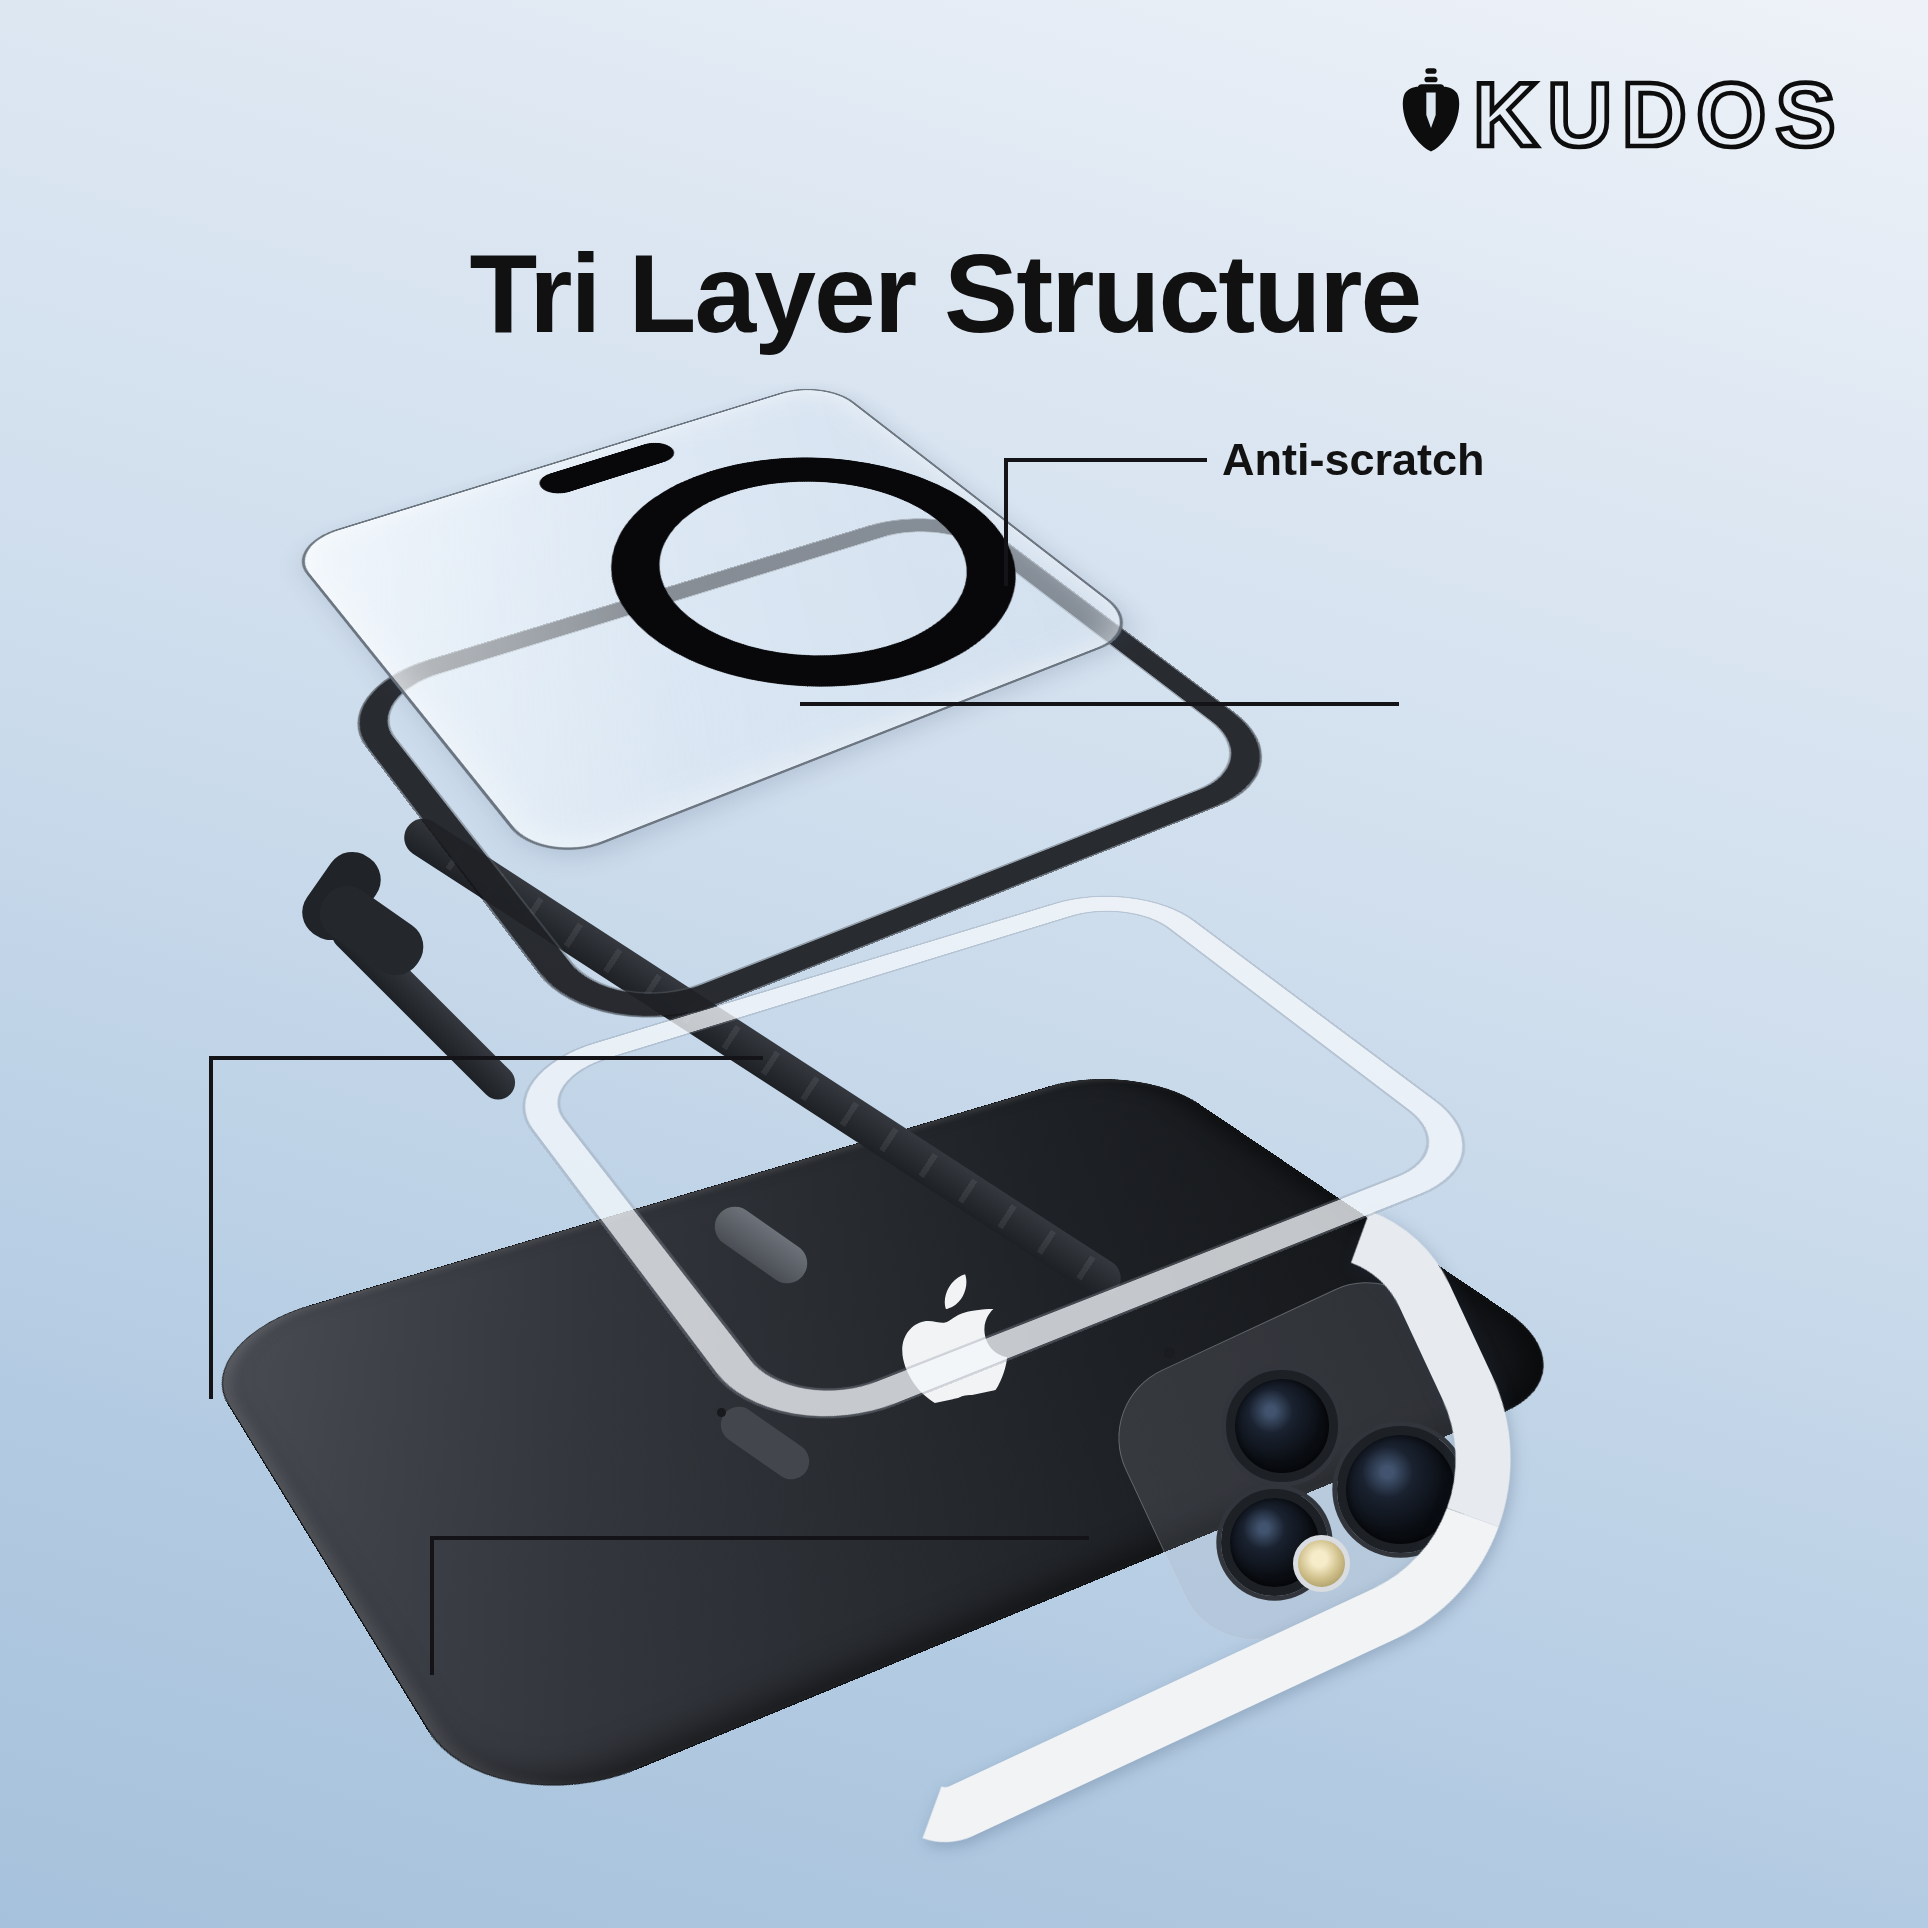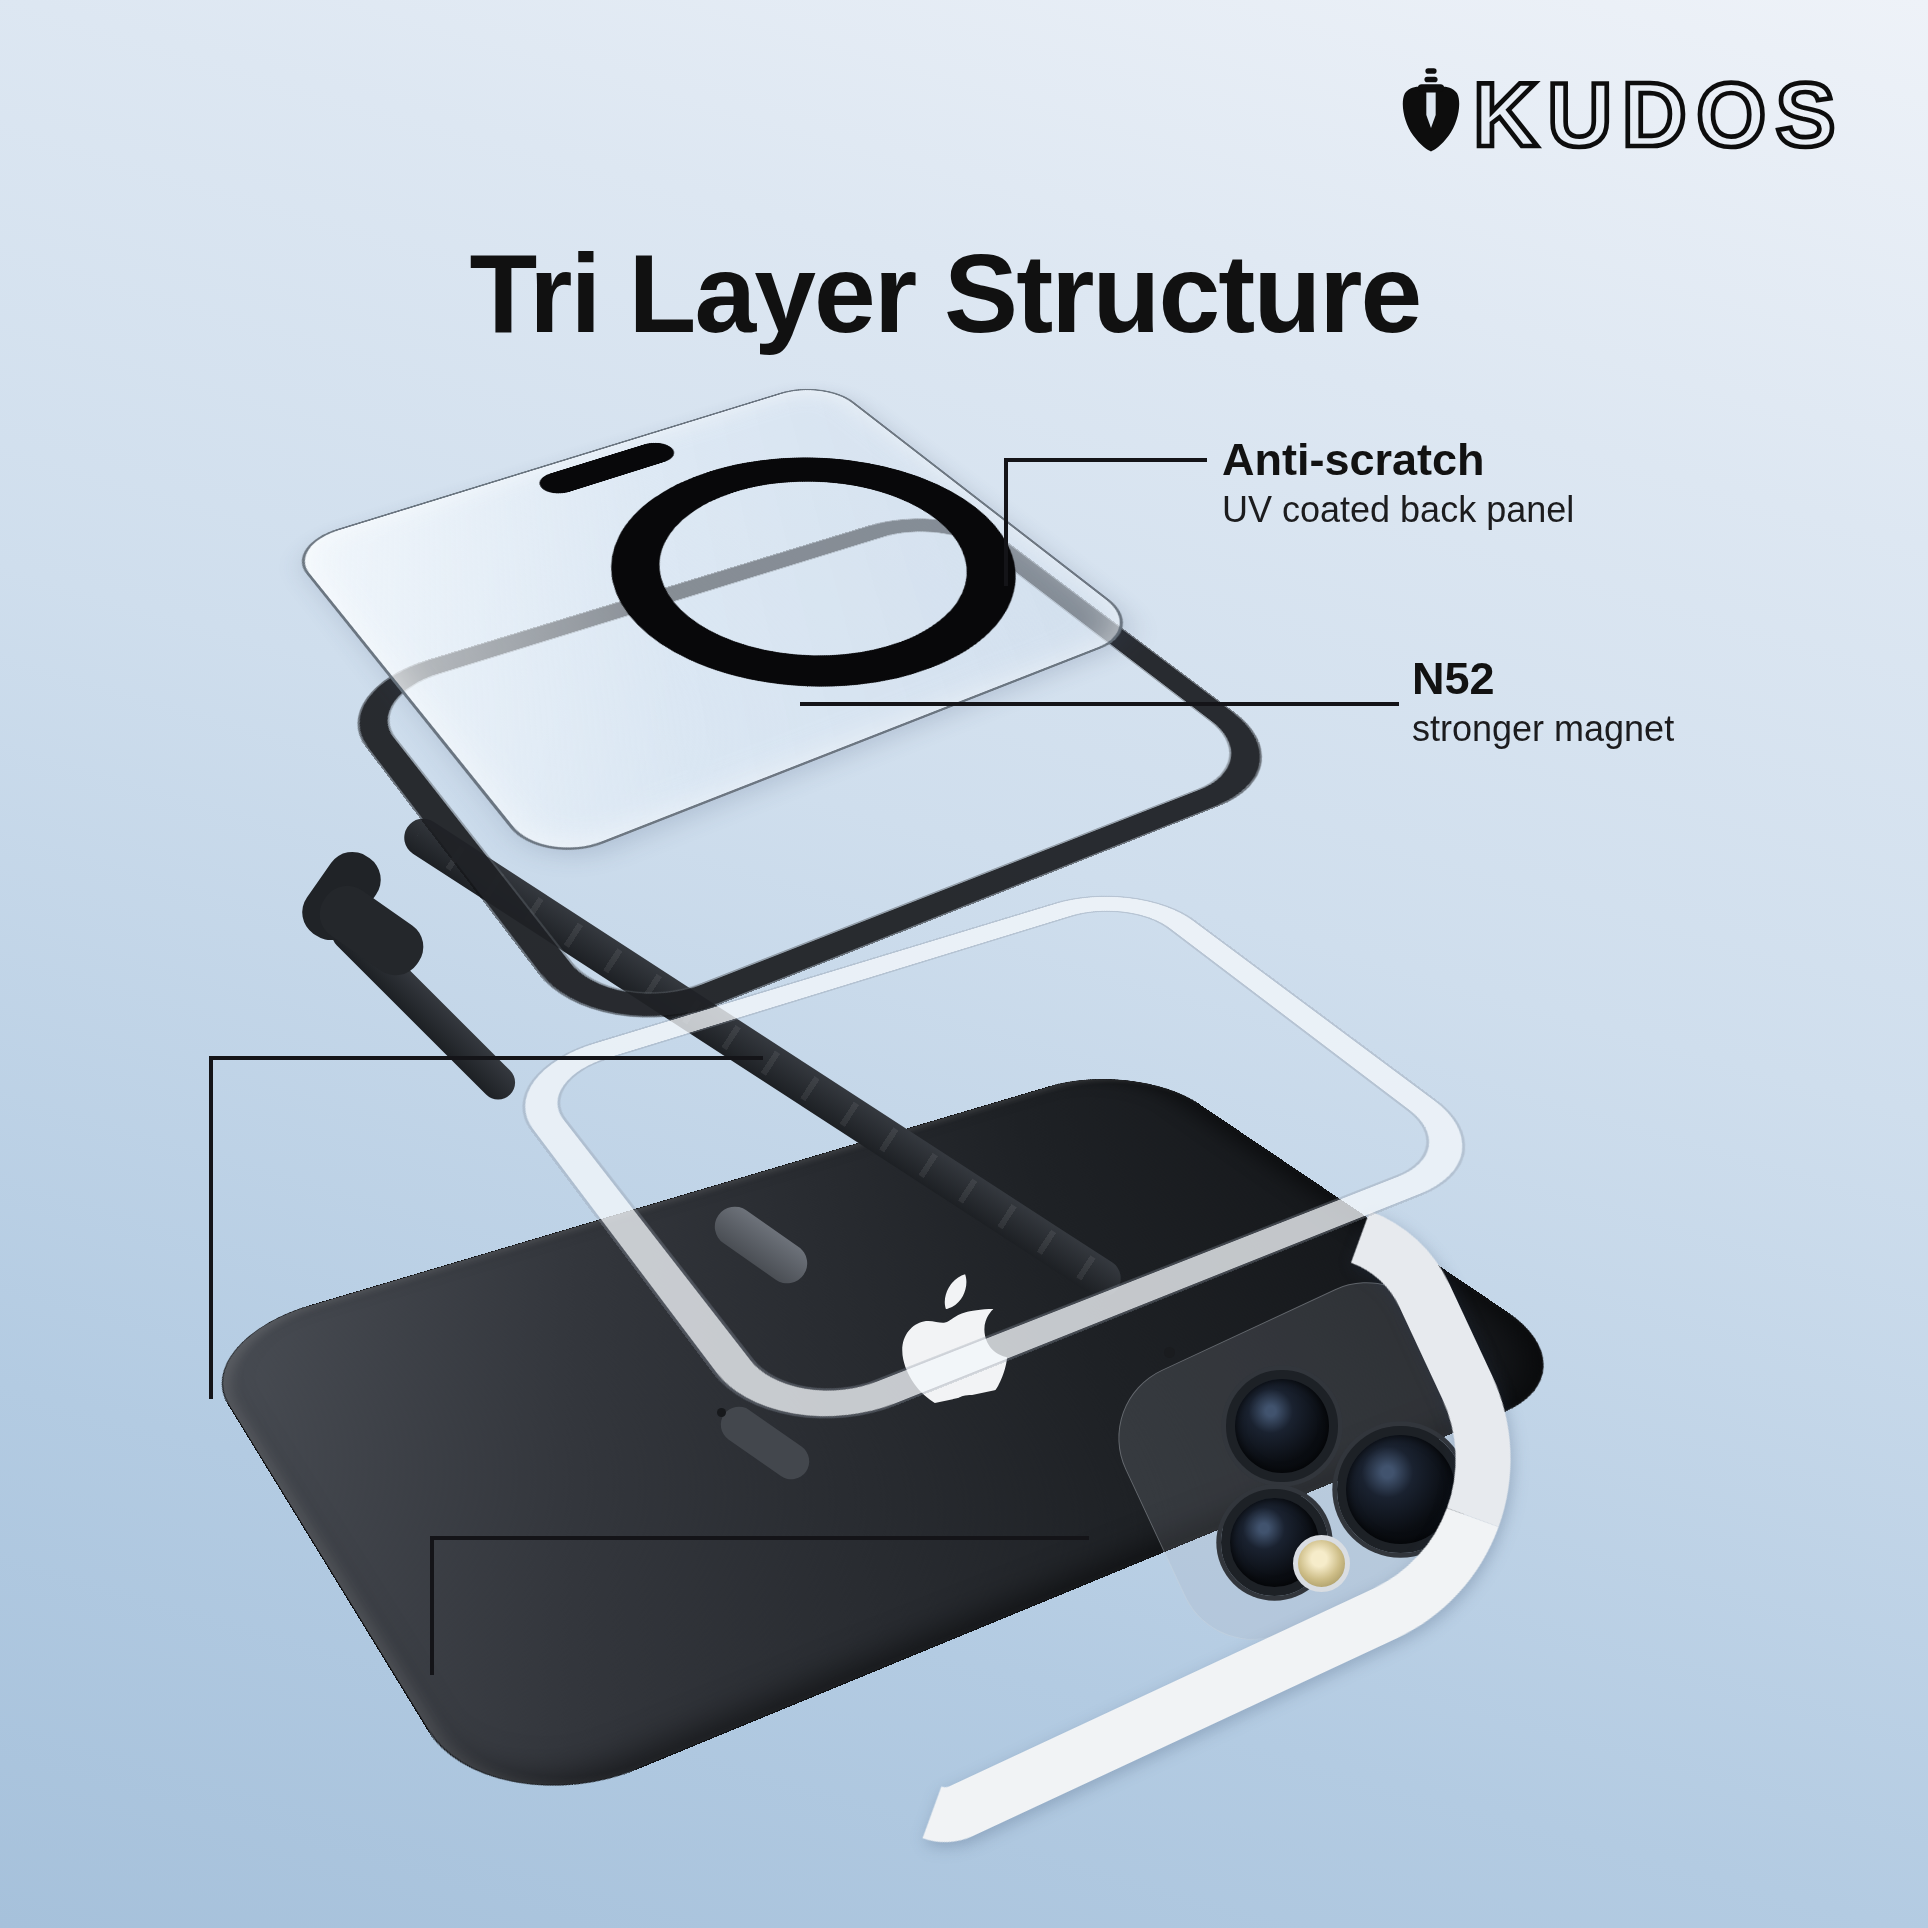--- a/index.html
+++ b/index.html
@@ -131,28 +131,23 @@
 
   <div class="abs lyr panel" style="left:372px; top:301px; width:659px; height:565px;">
     <div class="ring" style="left:240px; top:100px; width:311px; height:311px;"></div>
     <div class="magnet-bar" style="left:275px; top:15px; width:160px; height:43px;"></div>
   </div>
 
   <div class="abs lead" style="left:1004px; top:458px; width:203px; height:3.8px;"></div>
   <div class="abs lead" style="left:1004px; top:458px; width:3.8px; height:128px;"></div>
   <div class="abs callout" style="left:1222px; top:433px;">
     <div class="callout-heading">Anti-scratch</div>
-    <div class="callout-body">UV coated back panel</div>
   </div>
 
   <div class="abs lead" style="left:800px; top:702px; width:599px; height:3.8px;"></div>
-  <div class="abs callout" style="left:1412px; top:652px;">
-    <div class="callout-heading">N52</div>
-    <div class="callout-body">stronger magnet</div>
-  </div>
 
   <div class="abs lead" style="left:209px; top:1056px; width:554px; height:3.8px;"></div>
   <div class="abs lead" style="left:209px; top:1056px; width:3.8px; height:343px;"></div>
 
   <div class="abs lead" style="left:430px; top:1536px; width:659px; height:3.8px;"></div>
   <div class="abs lead" style="left:430px; top:1536px; width:3.8px; height:139px;"></div>
 
 </div>
 
 

